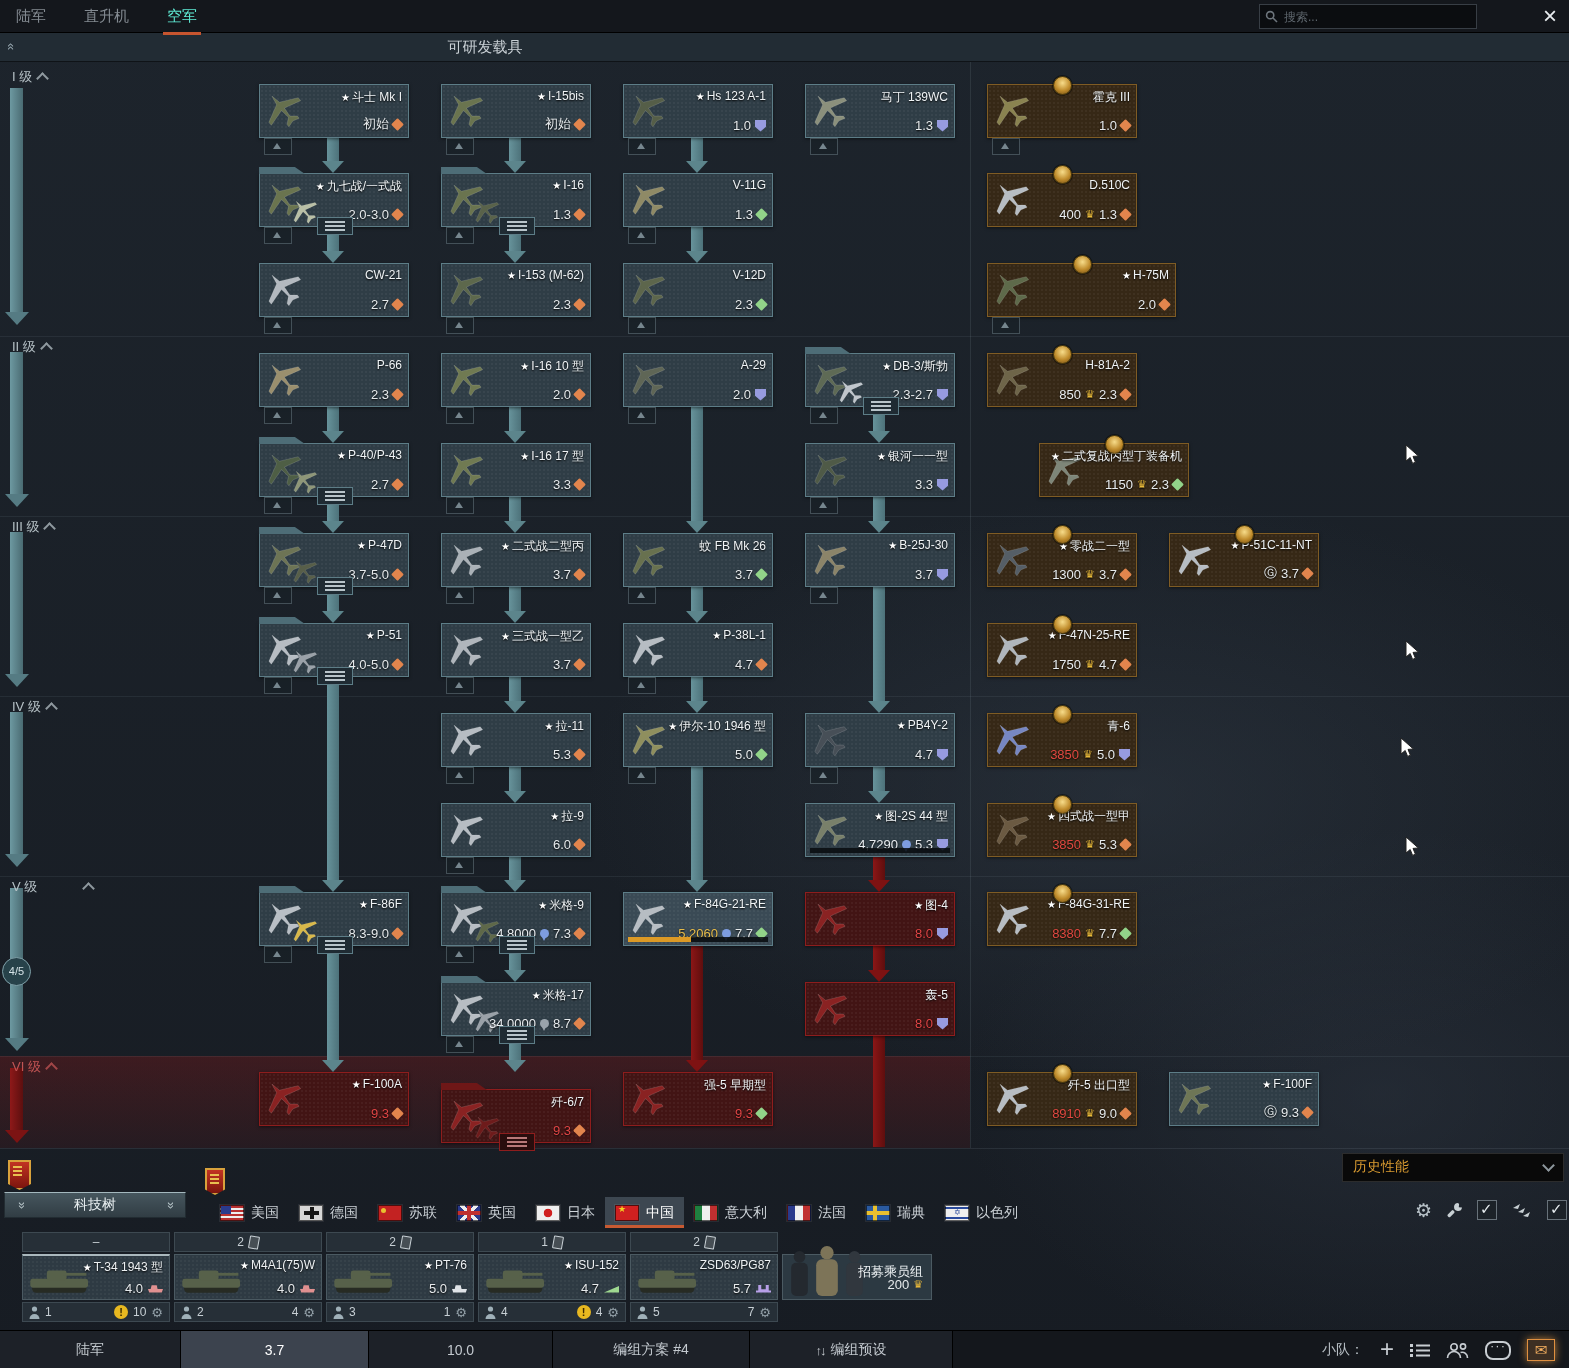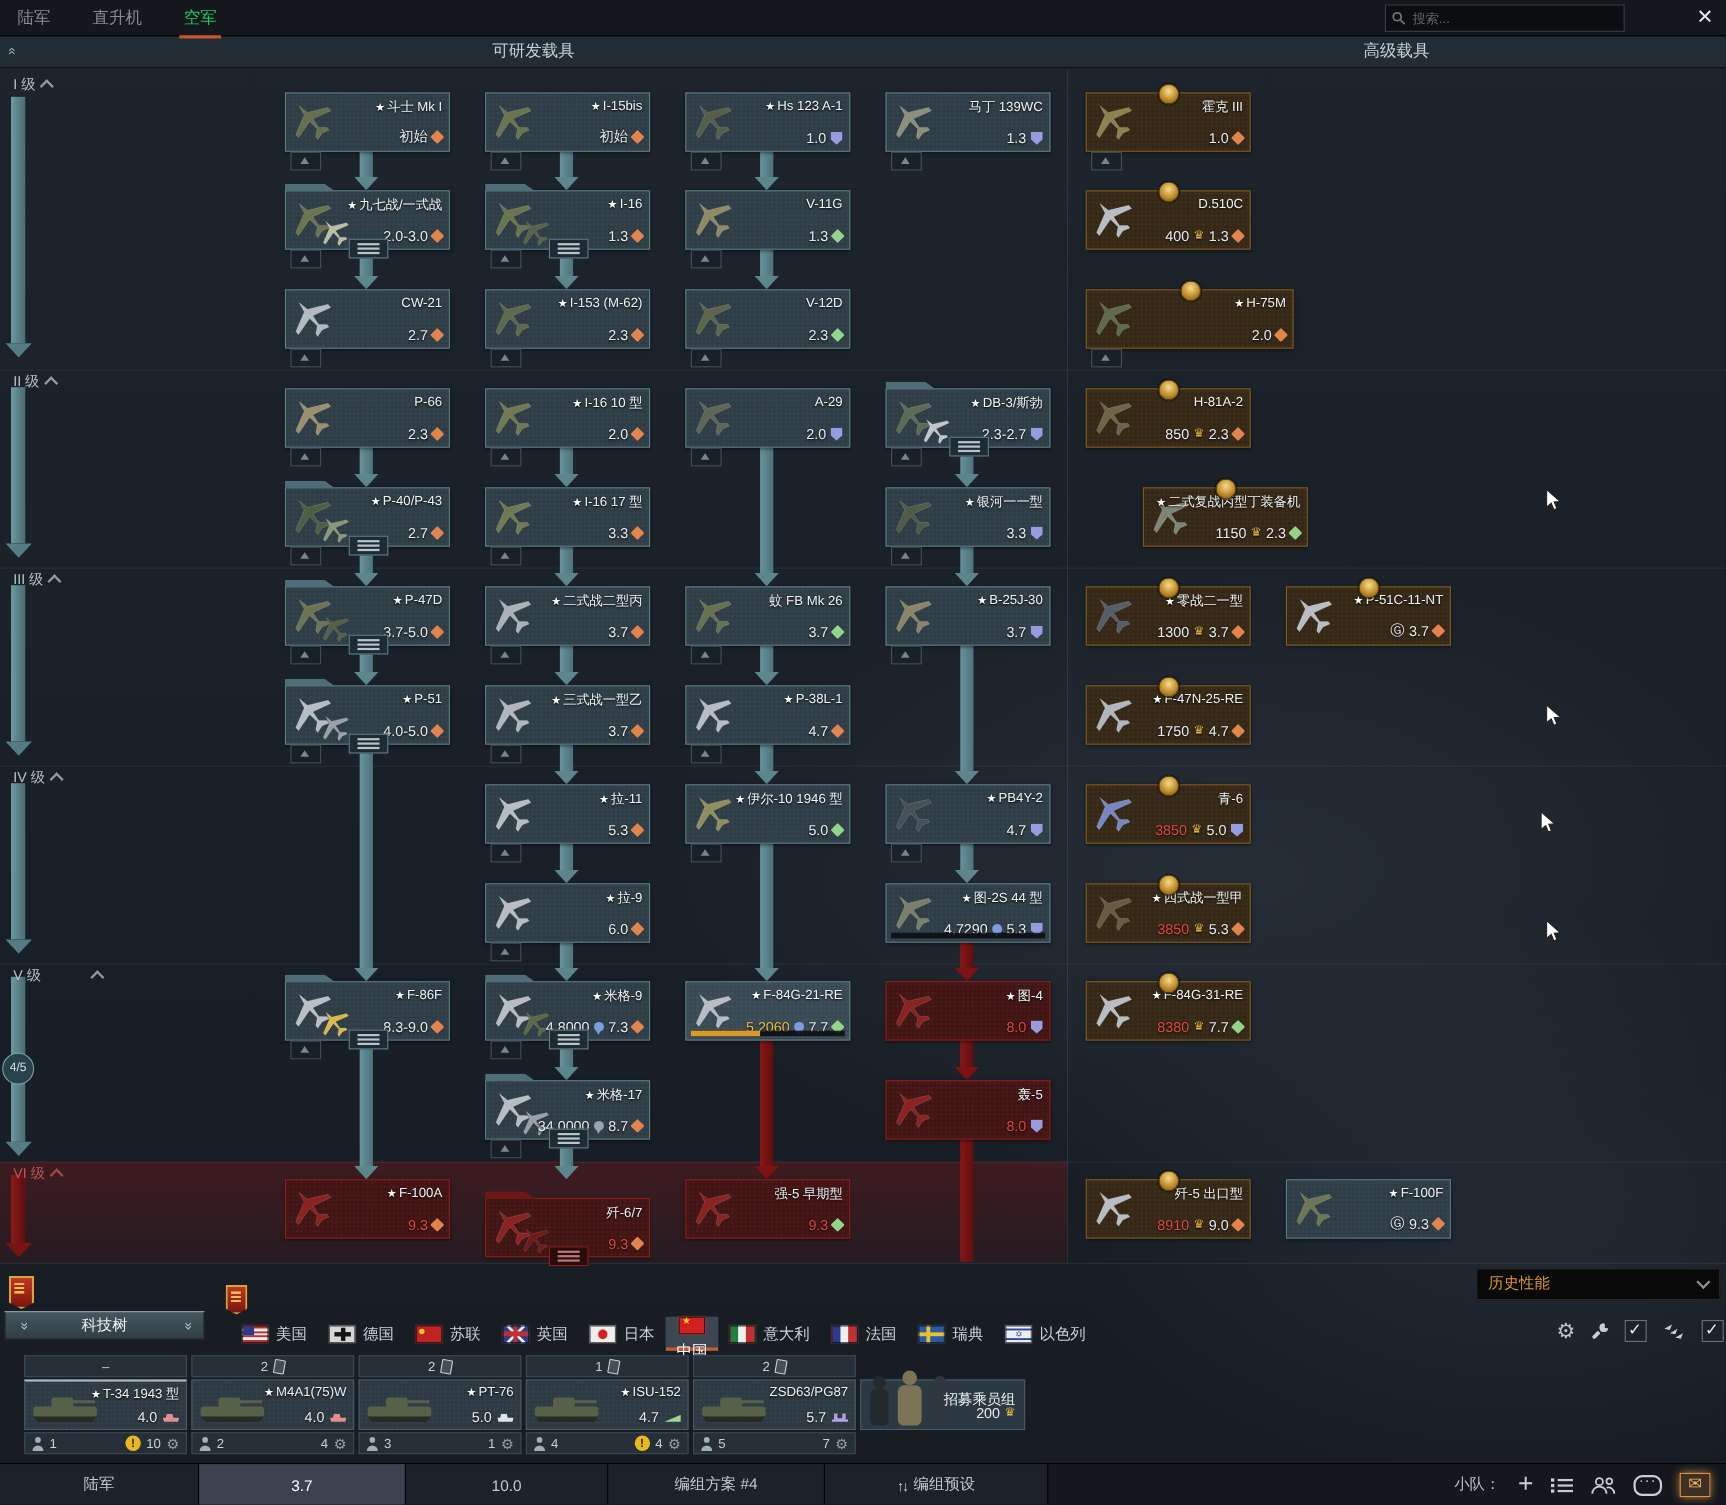--- a/index.html
+++ b/index.html
@@ -6,21 +6,21 @@
   #app{position:relative;width:1569px;height:1368px;overflow:hidden;
     font-family:"Liberation Sans","DejaVu Sans",sans-serif;color:#dfe5e8;
     background:
       radial-gradient(780px 420px at 72% 58%, rgba(52,62,74,.45), transparent 70%),
       radial-gradient(600px 380px at 88% 80%, rgba(46,54,66,.5), transparent 70%),
       linear-gradient(#1d242c,#171c23);}
   
   .topbar{position:absolute;left:0;top:0;right:0;height:32px;background:#14171c;border-bottom:1px solid #000;z-index:20;}
   .tabs{position:absolute;left:14px;top:0;height:32px;display:flex;gap:34px;align-items:center;}
   .ttop{font-size:15px;color:#848b92;padding:6px 2px;cursor:pointer;position:relative;}
-  .ttop.act{color:#22c55e;}
+  .ttop.act{color:#5eead4;}
   .ttop.act::after{content:"";position:absolute;left:-2px;right:-2px;bottom:-3px;height:3px;background:#c7552f;}
   .search{position:absolute;right:92px;top:4px;width:216px;height:23px;background:#0b0d10;border:1px solid #383e45;}
   .search svg{position:absolute;left:5px;top:5px;}
   .search input{position:absolute;left:22px;top:0;width:188px;height:21px;background:transparent;border:0;outline:0;color:#9aa2a8;font-size:12px;font-family:inherit;}
   .search input::placeholder{color:#5d656c;}
   .xclose{position:absolute;right:12px;top:0px;font-size:24px;color:#e8ecef;cursor:pointer;line-height:32px;}
   
   .band{position:absolute;left:0;top:32px;right:0;height:29px;background:#222c34;border-bottom:1px solid rgba(0,0,0,.55);z-index:5;}
   .collapse{position:absolute;left:8px;top:7px;font-size:13px;color:#9fb0b8;display:inline-block;transform:rotate(90deg);cursor:pointer;}
   .bh{position:absolute;top:0;height:29px;line-height:29px;text-align:center;font-size:15px;color:#c9d0d5;}
@@ -87,21 +87,21 @@
   .dchev{position:absolute;right:10px;top:7px;width:7px;height:7px;border-right:2px solid #8d979d;border-bottom:2px solid #8d979d;transform:rotate(45deg);}
   
   .ttab{position:absolute;left:4px;top:1192px;width:182px;height:26px;background:linear-gradient(#46565e,#313d44);border:1px solid #222c32;border-top:1px solid #a4b8be;display:flex;align-items:center;justify-content:space-between;padding:0 12px;box-sizing:border-box;cursor:pointer;z-index:6;}
   .ttab .lbl{font-size:14px;color:#e9eff1;}
   .dbl{display:inline-block;transform:rotate(-90deg);color:#b9c7cb;font-size:13px;}
   .bkm{position:absolute;width:19px;height:26px;background:linear-gradient(#c23422,#7c150e);border:2px solid #d8a23c;clip-path:polygon(0 0,100% 0,100% 80%,50% 100%,0 80%);z-index:7;}
   .bkm::after{content:"";position:absolute;left:3px;top:4px;width:9px;height:10px;background:repeating-linear-gradient(180deg,#e8c050 0 2px,transparent 2px 4px);}
   .nations{position:absolute;left:210px;top:1197px;height:31px;display:flex;align-items:center;z-index:6;}
   .nat{display:flex;align-items:center;gap:7px;padding:0 10px;height:31px;cursor:pointer;}
   .nat .nlbl{font-size:14px;color:#cdd3d8;white-space:nowrap;}
-  .nat.sel{background:#3d4751;box-shadow:inset 0 -3px 0 #c75a32;flex-direction:column;}
+  .nat.sel{background:#3d4751;box-shadow:inset 0 -3px 0 #c75a32;}
   .nat.sel .nlbl{color:#fff;}
   .flag{width:24px;height:16px;border:1px solid rgba(0,0,0,.6);box-shadow:0 0 0 1px rgba(255,255,255,.07);position:relative;flex:none;box-sizing:border-box;}
   .flag-us{background:repeating-linear-gradient(180deg,#b83030 0 2px,#eee 2px 4px);}
   .flag-us::after{content:"";position:absolute;left:0;top:0;width:10px;height:8px;background:#2a3a8c;}
   .flag-de{background:#d6d6d6;}
   .flag-de::before{content:"";position:absolute;left:10px;top:1px;width:4px;height:12px;background:#161616;}
   .flag-de::after{content:"";position:absolute;left:4px;top:5px;width:15px;height:4px;background:#161616;}
   .flag-su{background:#c32222;}
   .flag-su::after{content:"";position:absolute;left:2px;top:2px;width:5px;height:5px;border-radius:50%;background:#e8c030;}
   .flag-uk{background:
@@ -174,21 +174,20 @@
           <line x1="8" y1="8" x2="12" y2="12" stroke="#6d757c" stroke-width="1.6"></line>
         </svg>
       <input placeholder="搜索..." style="">
     </div>
     <div class="xclose">×</div>
   </div>
 
   <div class="band">
     <span class="collapse">«</span>
     <div class="bh bh-l">可研发载具</div>
-    <div class="bh bh-r">高级载具</div>
   </div>
 
   <div id="tree">
     <div class="redband"></div>
     <div class="vdiv"></div>
     <div class="treebottom"></div>
     <div class="rbadge">4/5</div>
   <div class="sep" style="top: 336px;"></div>
       <div class="sep" style="top: 516px;"></div>
       <div class="sep" style="top: 696px;"></div>

